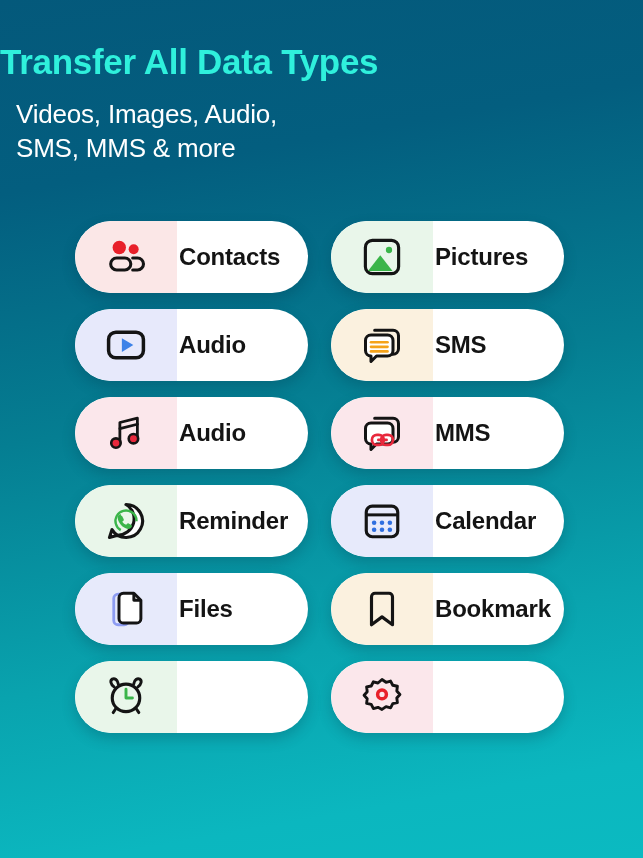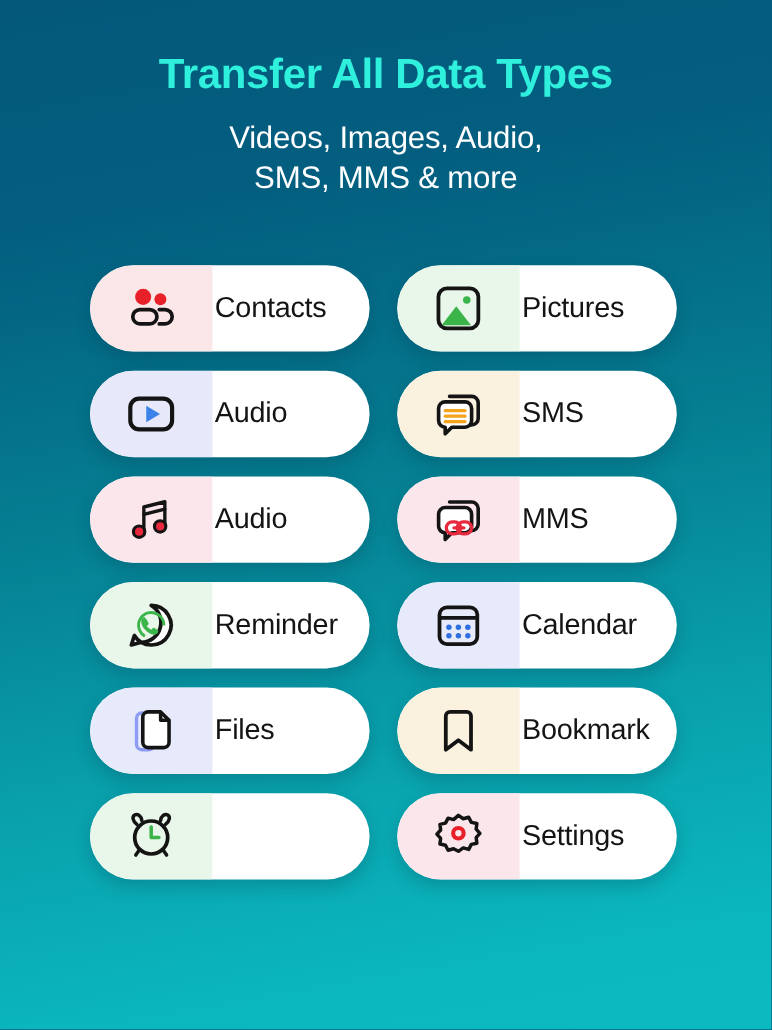--- a/index.html
+++ b/index.html
@@ -18,21 +18,20 @@
     width: 643px;
     height: 858px;
     background: linear-gradient(170deg, #04597b 0%, #035e7f 20%, #057e92 46%, #09a3ae 72%, #0bb7bf 90%, #0bbac1 100%);
     overflow: hidden;
   }
   .header {
     position: absolute;
     top: 42px;
     left: 0;
     width: 643px;
-    text-align: center;
   }
   .title {
     font-size: 35px;
     font-weight: bold;
     color: #2ff0dc;
     letter-spacing: -0.3px;
     line-height: 1.15;
     margin: 0 0 12px 0;
   }
   .subtitle {
@@ -45,20 +44,21 @@
   }
   .grid {
     position: absolute;
     top: 221px;
     left: 75px;
     width: 489px;
     display: grid;
     grid-template-columns: 233px 233px;
     column-gap: 23px;
     row-gap: 16px;
+    font-weight: bold;
   }
   .card {
     position: relative;
     height: 72px;
     border-radius: 36px;
     background: #ffffff;
     display: flex;
     align-items: center;
     box-shadow: 0 6px 14px rgba(0, 40, 60, 0.22);
     overflow: hidden;
@@ -255,17 +255,16 @@
     </div>
 
     <div class="card">
       <div class="icon-bg" style="background:#fbe7eb"></div>
       <div class="icon-wrap">
         <svg width="42" height="42" viewBox="0 0 48 48">
           <path d="M24 4 l4.6 3.2 l5.2 -1.4 l2.5 4.8 l5.3 1.1 l-0.7 5.4 l3.6 4 l-3.6 4 l0.7 5.4 l-5.3 1.1 l-2.5 4.8 l-5.2 -1.4 L24 38.2 l-4.6 -2.4 l-5.2 1.4 l-2.5 -4.8 l-5.3 -1.1 l0.7 -5.4 l-3.6 -4 l3.6 -4 l-0.7 -5.4 l5.3 -1.1 l2.5 -4.8 l5.2 1.4 z" fill="none" stroke="#141414" stroke-width="3.3" stroke-linejoin="round"></path>
           <circle cx="24" cy="21" r="5" fill="none" stroke="#e8202a" stroke-width="4"></circle>
         </svg>
       </div>
-      <span class="label">Settings</span>
     </div>
 
   </div>
 </div>
 
 </body></html>

